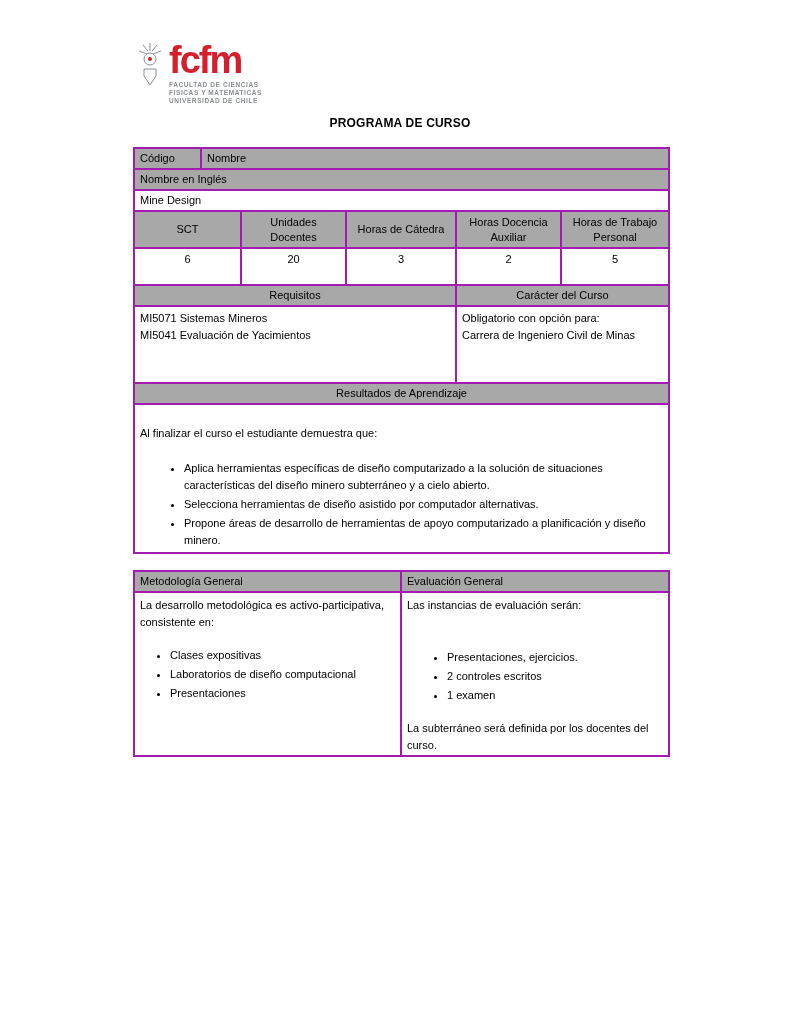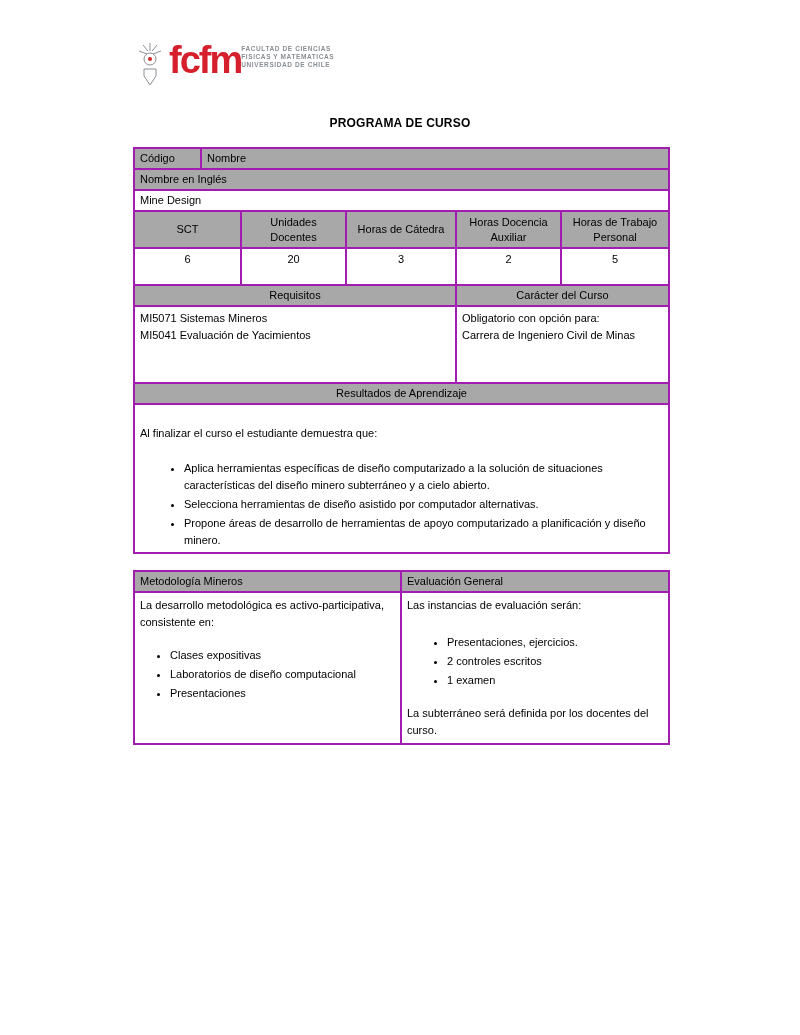--- a/index.html
+++ b/index.html
@@ -14,21 +14,21 @@
     width:800px;height:1035px;
     background:#ffffff;
     margin:0 auto;
     font-family:"Liberation Sans", sans-serif;
     color:#000;
     overflow:hidden;
   }
 
   
   .logo{position:absolute;left:136px;top:42px;display:flex;gap:5px;align-items:flex-start;}
-  .logo-right{display:flex;flex-direction:row;}
+  .logo-right{display:flex;flex-direction:column;}
   .fcfm-word{
     font-size:38px;font-weight:bold;letter-spacing:-2px;line-height:0.95;
     color:var(--logo-red);
   }
   .logo-sub{margin-top:3px;font-size:6.5px;font-weight:bold;letter-spacing:0.6px;
     line-height:1.25;color:var(--logo-gray);}
 
   
   .doc-title{
     position:absolute;top:116px;left:0;width:100%;
@@ -61,21 +61,21 @@
   .r-i td{height:16px;}
   .r-j td{height:131px;padding-top:20px;}
 
   .m-head td{height:16px;}
   .m-body td{height:152px;padding-top:4px;}
 
   ul{margin:0;padding:0;}
   li{margin:0 0 2px 0;}
   .res-list{margin-top:18px;padding-left:44px;}
   .meth-list{margin-top:16px;padding-left:30px;}
-  .eval-list{margin-top:20px;padding-left:40px;}
+  .eval-list{margin-top:35px;padding-left:40px;}
   .eval-footer{margin-top:16px;}
 </style>
 </head>
 <body>
 
 <div class="page">
 
   <div class="logo">
     <span>
       <svg width="28" height="46" viewBox="0 0 28 46" aria-hidden="true">
@@ -167,21 +167,21 @@
   </tbody>
     </table>
 
   <table class="tbl-meth">
     <colgroup>
       <col style="width:267px">
         <col style="width:268px">
     </colgroup>
     <tbody>
         <tr class="m-head">
-      <td class="gray">Metodología Mineros</td>
+      <td class="gray">Metodología General</td>
       <td class="gray">Evaluación General</td>
     </tr>
     <tr class="m-body">
       <td>
         <div>La desarrollo metodológica es activo-participativa, consistente en:</div>
         <ul class="meth-list">
           <li>Clases expositivas</li>
           <li>Laboratorios de diseño computacional</li>
           <li>Presentaciones</li>
         </ul>

